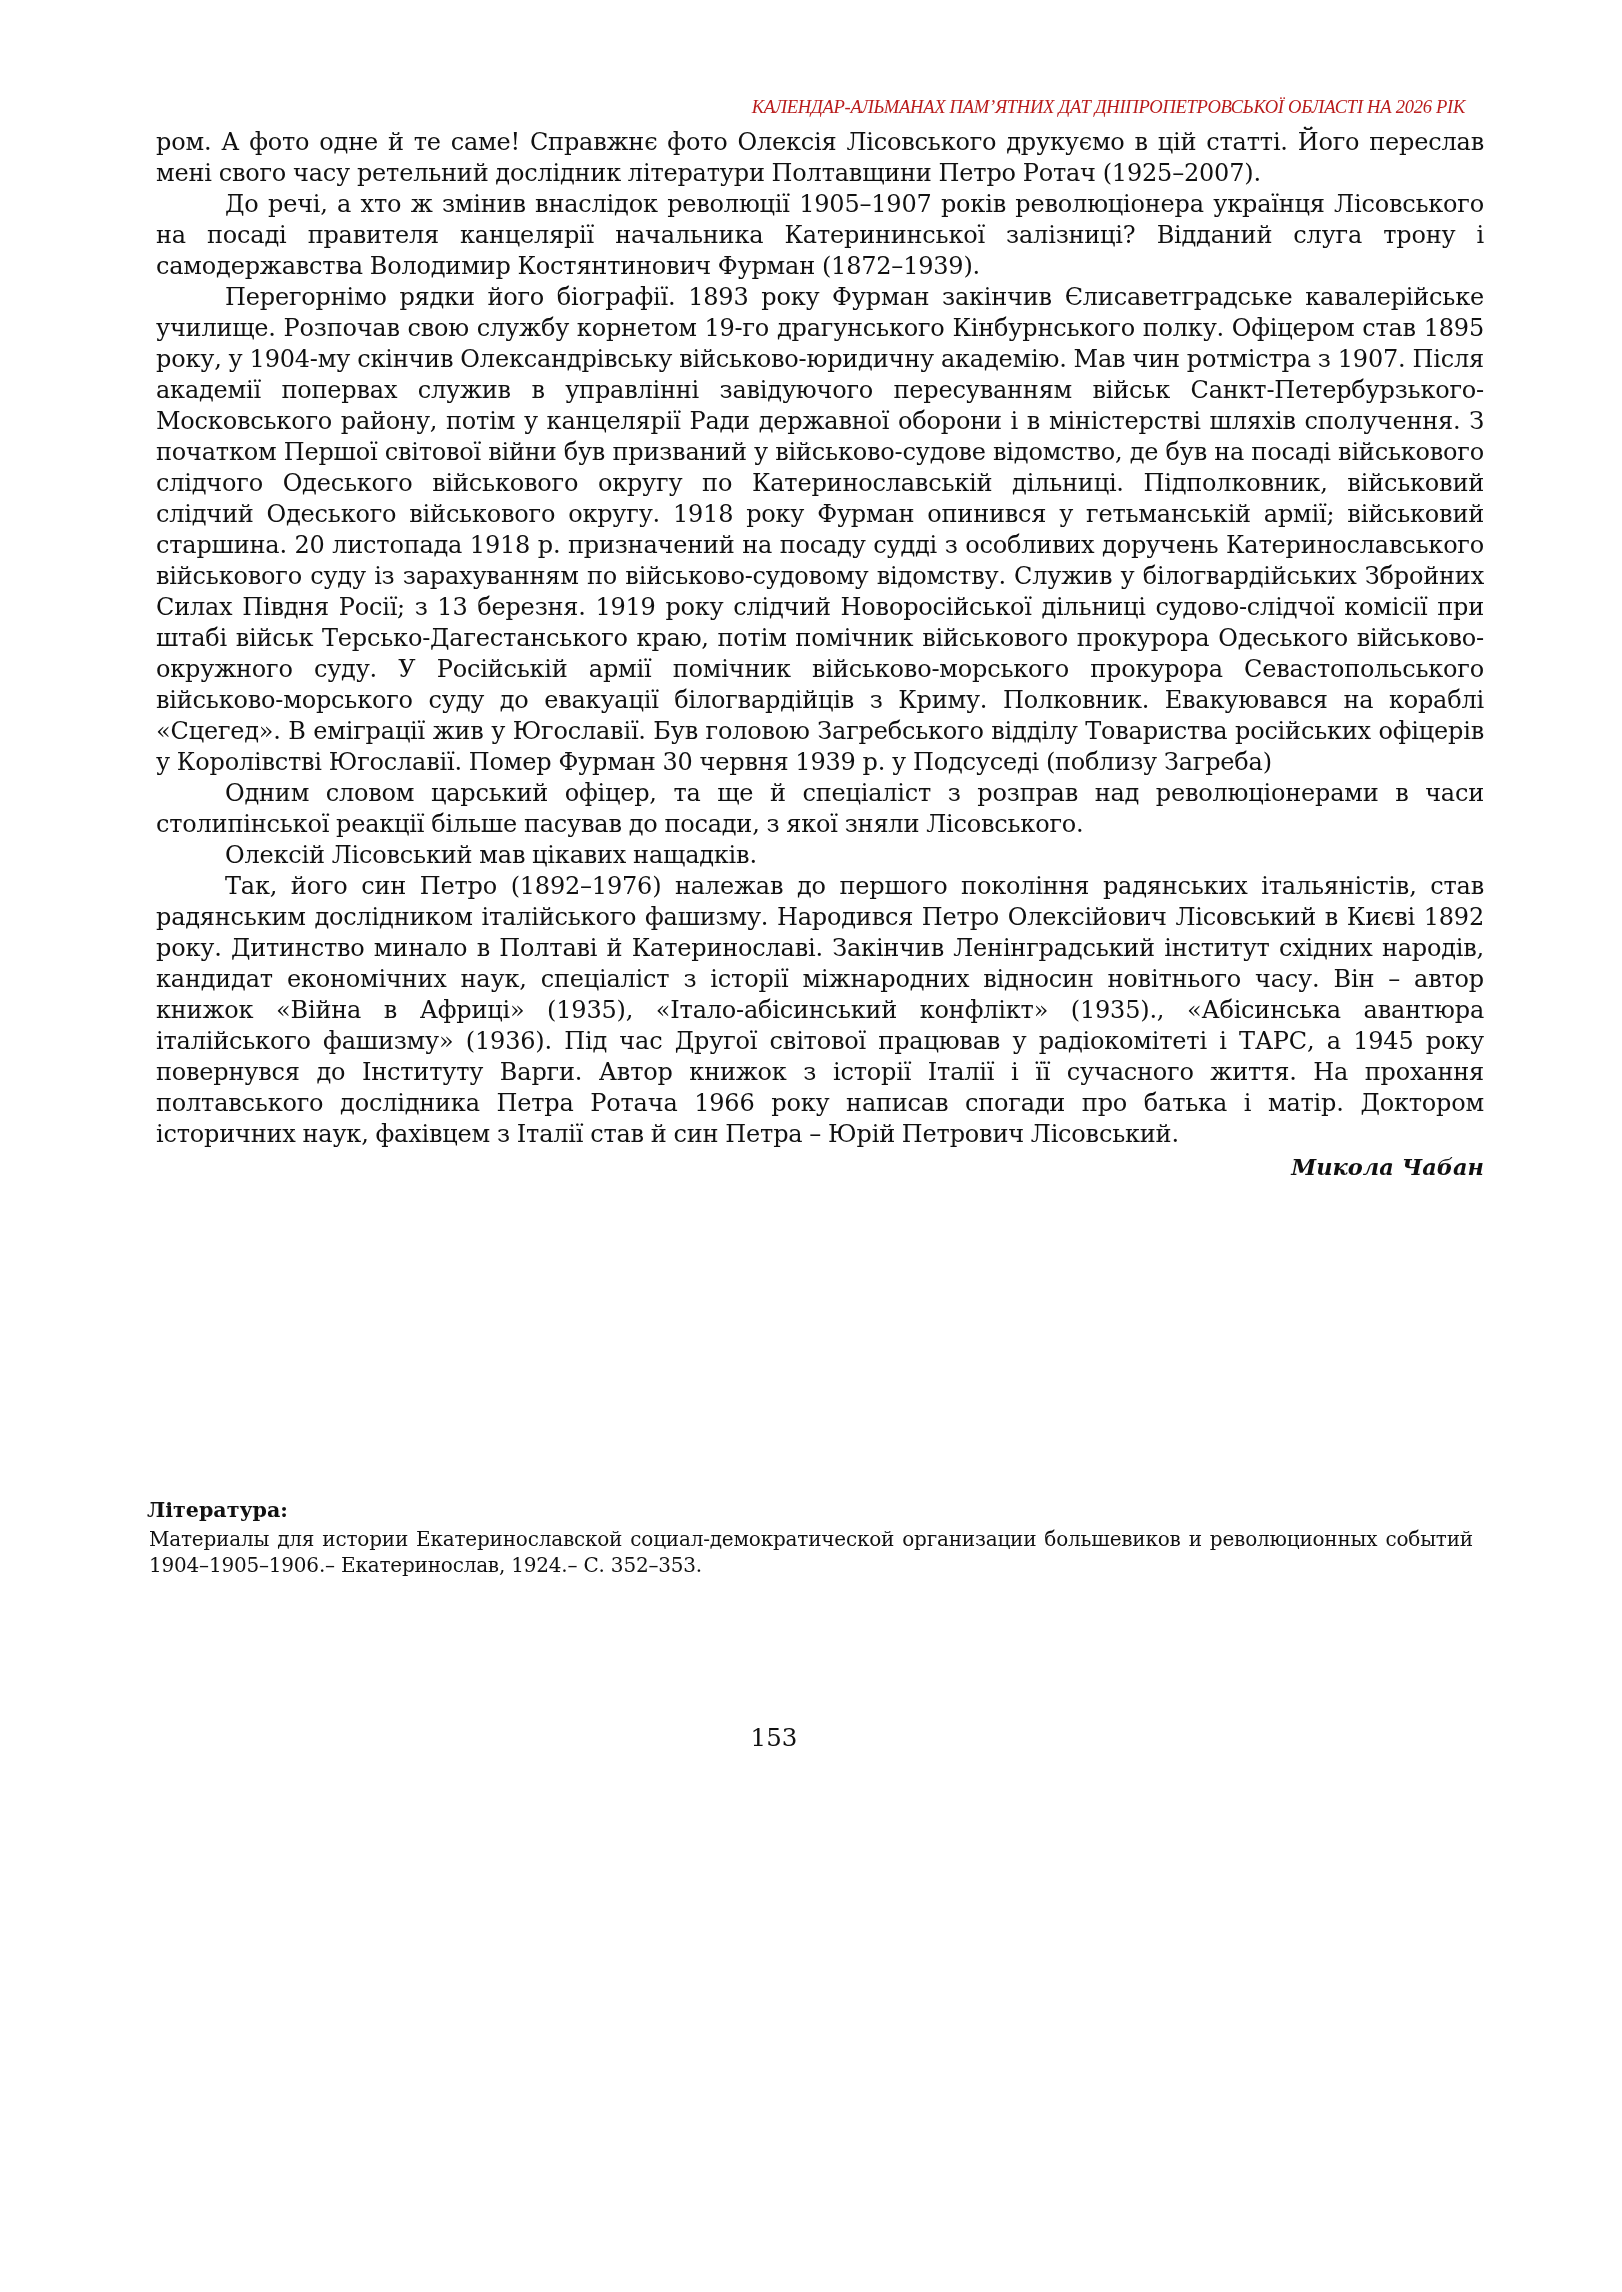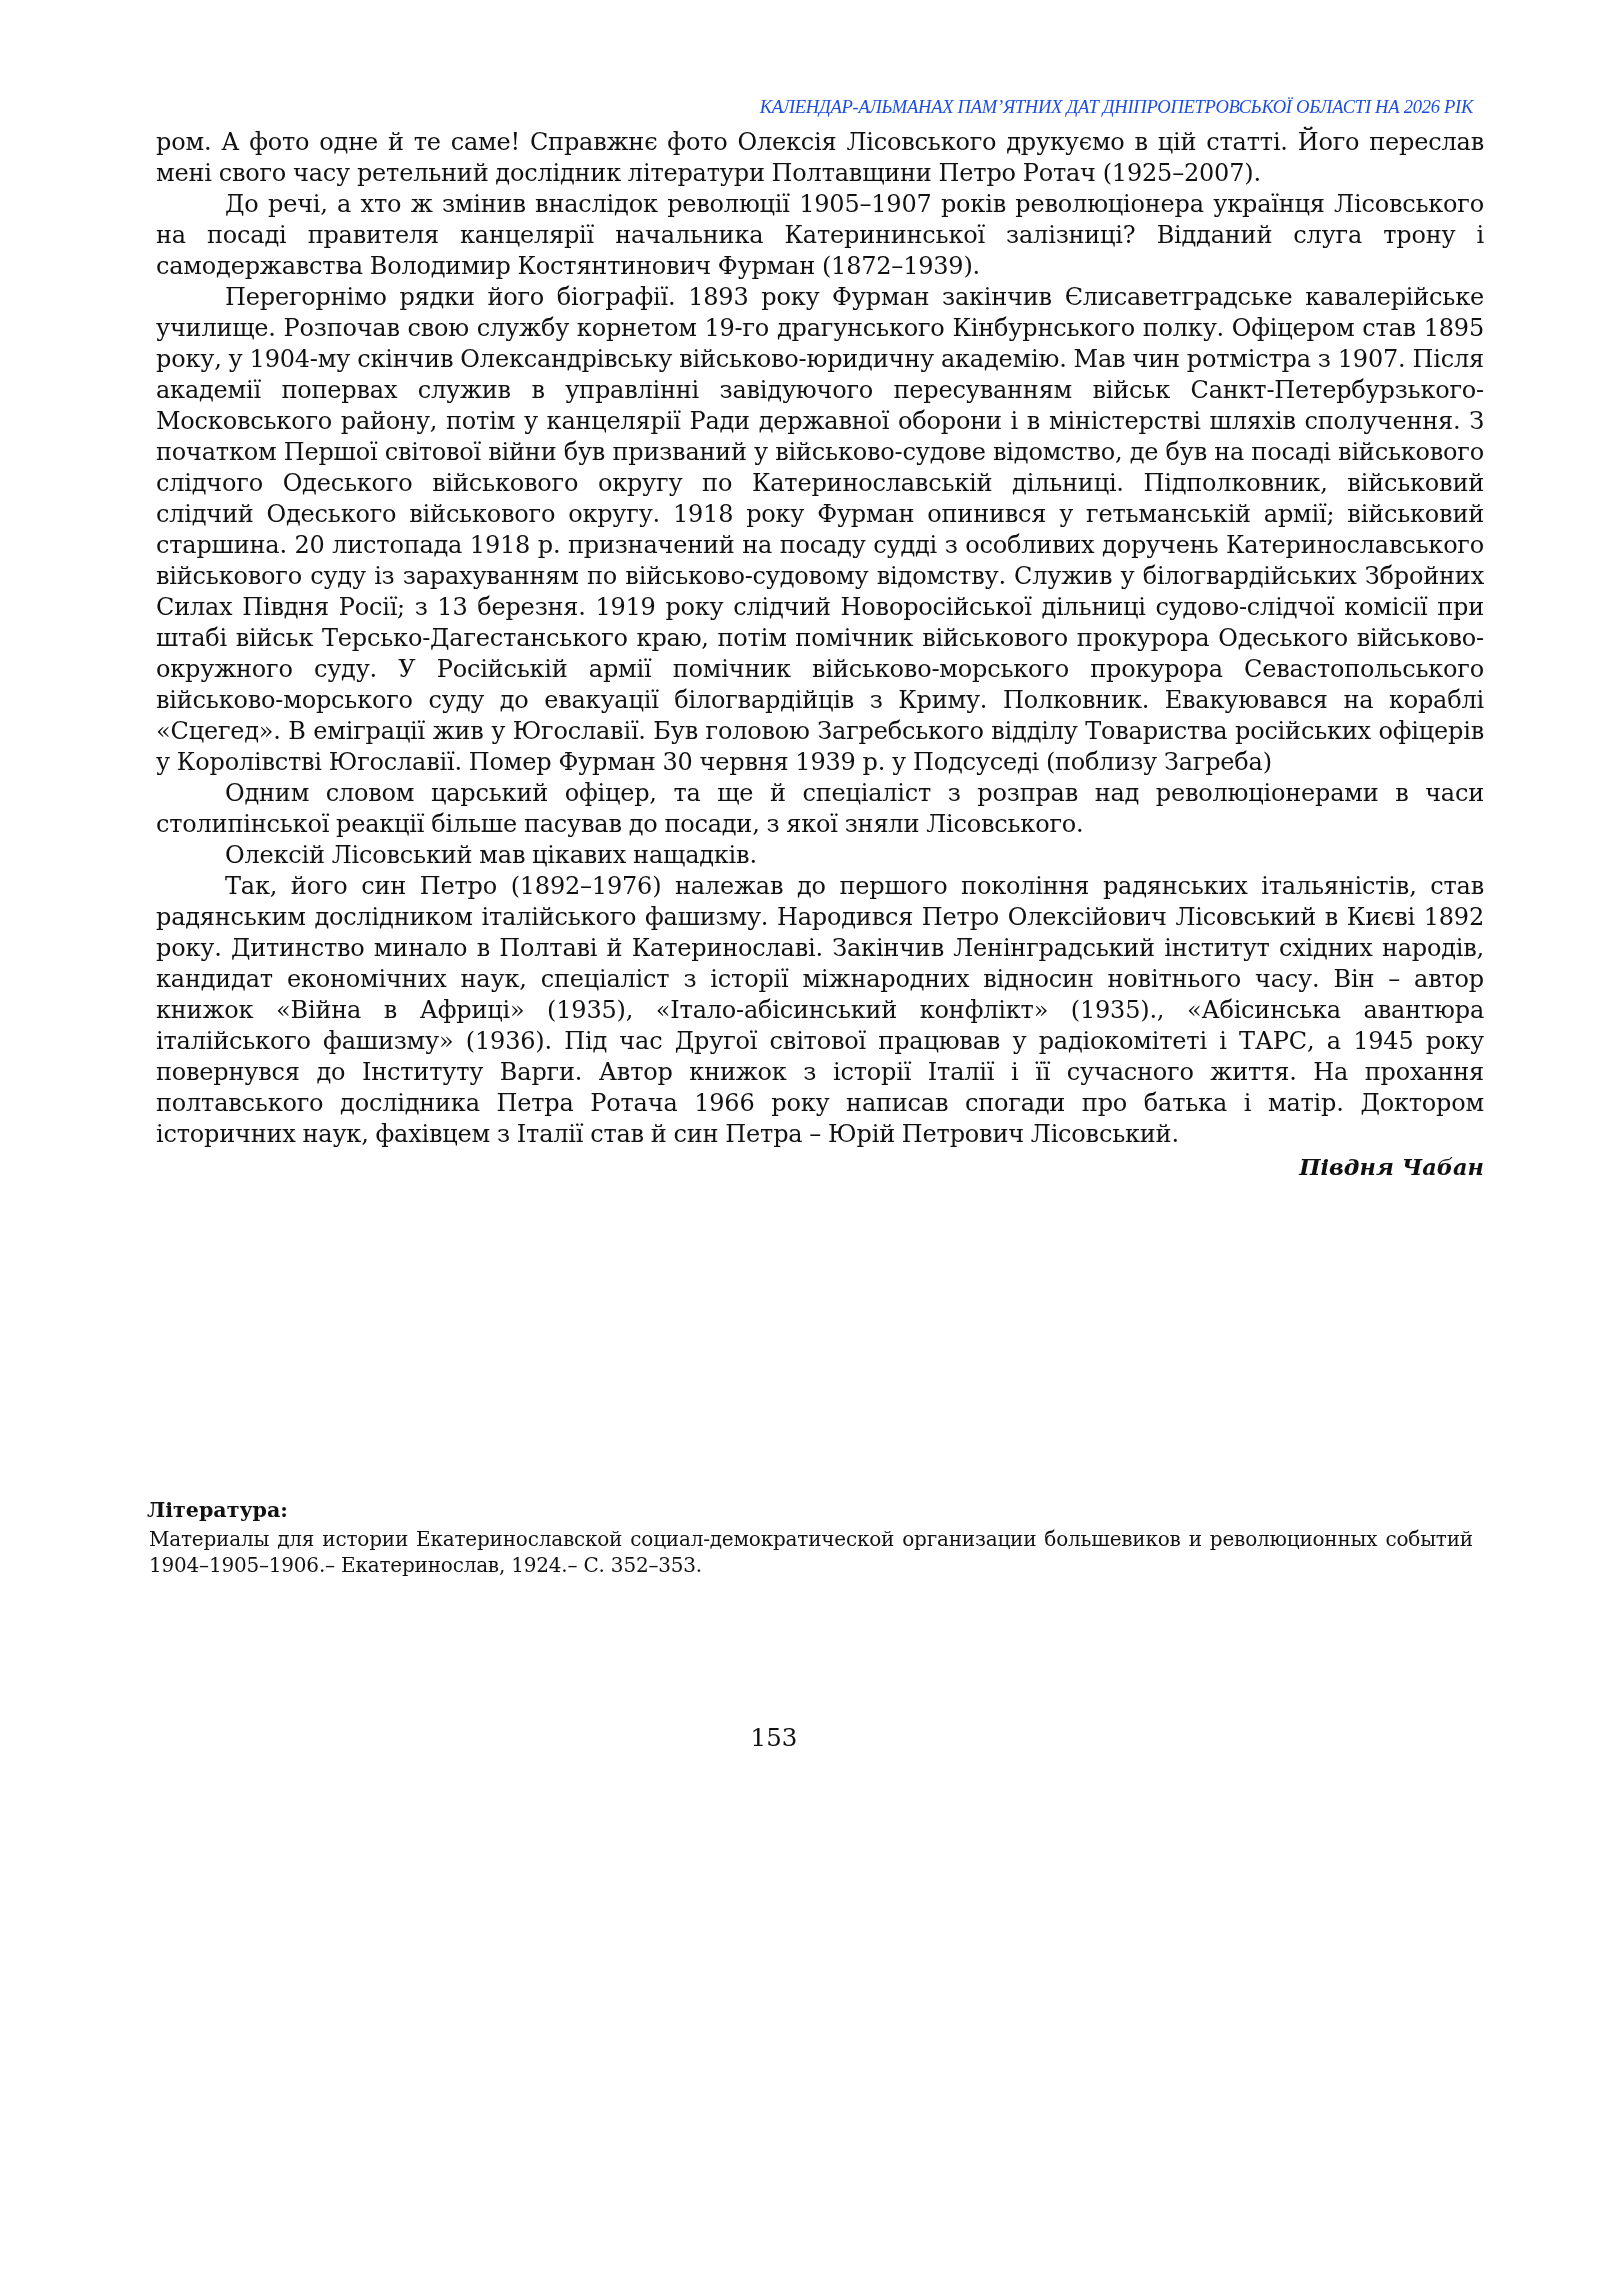--- a/index.html
+++ b/index.html
@@ -1,21 +1,21 @@
 <!DOCTYPE html>
 <html><head>
 <meta charset="utf-8">
 <style>
   html, body { margin: 0; padding: 0; background: #ffffff; }
   body { width: 1622px; height: 2293px; position: relative; overflow: hidden;
          font-family: "DejaVu Serif", "Liberation Serif", serif; color: #111; }
   .running-header {
-    position: absolute; top: 96px; right: 149px;
+    position: absolute; top: 96px; right: 157px;
     font-family: "Liberation Serif", serif; font-style: italic;
-    font-size: 18.6px; letter-spacing: -0.3px; color: #1d4ed8; text-transform: uppercase;
+    font-size: 18.6px; letter-spacing: -0.3px; color: #b91c1c; text-transform: uppercase;
   }
   .body-text {
     position: absolute; left: 156px; top: 127px; width: 1328px;
   }
   .para {
     margin: 0; font-size: 24px; line-height: 31px;
     text-align: justify; text-indent: 69px; letter-spacing: -0.2px;
     hyphens: auto; word-spacing: -0.5px;
   }
   .para.noindent { text-indent: 0; }
@@ -43,21 +43,21 @@
 
 <div class="running-header">Календар-альманах пам’ятних дат Дніпропетровської області на 2026 рік</div>
 
 <div class="body-text">
   <p class="para noindent">ром. А фото одне й те саме! Справжнє фото Олексія Лісовського друкуємо в цій статті. Його переслав мені свого часу ретельний дослідник літератури Полтавщини Петро Ротач (1925–2007).</p>
   <p class="para">До речі, а хто ж змінив внаслідок революції 1905–1907 років революціонера українця Лісовського на посаді правителя канцелярії начальника Катерининської залізниці? Відданий слуга трону і самодержавства Володимир Костянтинович Фурман (1872–1939).</p>
   <p class="para">Перегорнімо рядки його біографії. 1893 року Фурман закінчив Єлисаветградське кавалерійське училище. Розпочав свою службу корнетом 19-го драгунського Кінбурнського полку. Офіцером став 1895 року, у 1904-му скінчив Олександрівську військово-юридичну академію. Мав чин ротмістра з 1907.  Після академії попервах служив в управлінні завідуючого пересуванням військ Санкт-Петербурзького-Московського району, потім у канцелярії Ради державної оборони і в міністерстві шляхів сполучення. З початком Першої світової війни був призваний у військово-судове відомство, де був на посаді військового слідчого Одеського військового округу по Катеринославській дільниці. Підполковник, військовий слідчий Одеського військового округу. 1918 року Фурман опинився у гетьманській армії; військовий старшина. 20 листопада 1918 р. призначений на посаду судді з особливих доручень Катеринославського військового суду із зарахуванням по військово-судовому відомству. Служив у білогвардійських Збройних Силах Півдня Росії; з 13 березня. 1919 року слідчий Новоросійської дільниці судово-слідчої комісії при штабі військ Терсько-Дагестанського краю, потім помічник військового прокурора Одеського військово-окружного суду. У Російській армії помічник військово-морського прокурора Севастопольського військово-морського суду до евакуації білогвардійців з Криму. Полковник. Евакуювався на кораблі «Сцегед». В еміграції жив у Югославії. Був головою Загребського відділу Товариства російських офіцерів у Королівстві Югославії. Помер Фурман 30 червня 1939 р. у Подсуседі (поблизу Загреба)</p>
   <p class="para">Одним словом царський офіцер, та ще й спеціаліст з розправ над революціонерами в часи столипінської реакції більше пасував до  посади, з якої зняли Лісовського.</p>
   <p class="para">Олексій Лісовський мав цікавих нащадків.</p>
   <p class="para">Так, його син Петро (1892–1976) належав до першого покоління радянських італьяністів, став радянським дослідником італійського фашизму. Народився Петро Олексійович Лісовський в Києві 1892 року. Дитинство минало в Полтаві й Катеринославі. Закінчив Ленінградський інститут східних народів, кандидат економічних наук, спеціаліст  з історії міжнародних відносин новітнього часу. Він – автор книжок «Війна в Африці» (1935), «Італо-абісинський конфлікт» (1935)., «Абісинська авантюра італійського фашизму» (1936). Під час Другої світової працював у радіокомітеті і ТАРС, а 1945 року повернувся до Інституту Варги. Автор книжок з історії Італії і її сучасного життя. На прохання полтавського дослідника Петра Ротача 1966 року написав спогади про батька і матір. Доктором історичних наук, фахівцем з Італії став й син Петра – Юрій Петрович Лісовський.</p>
-  <div class="signature">Півдня Чабан</div>
+  <div class="signature">Микола Чабан</div>
 </div>
 
 <div class="refs">
   <p class="refs-title">Література:</p>
   <p class="ref-item">Материалы для истории Екатеринославской социал-демократической организации большевиков и революционных событий 1904–1905–1906.– Екатеринослав, 1924.– С. 352–353.</p>
 </div>
 
 <div class="page-number">153</div>
 
 

